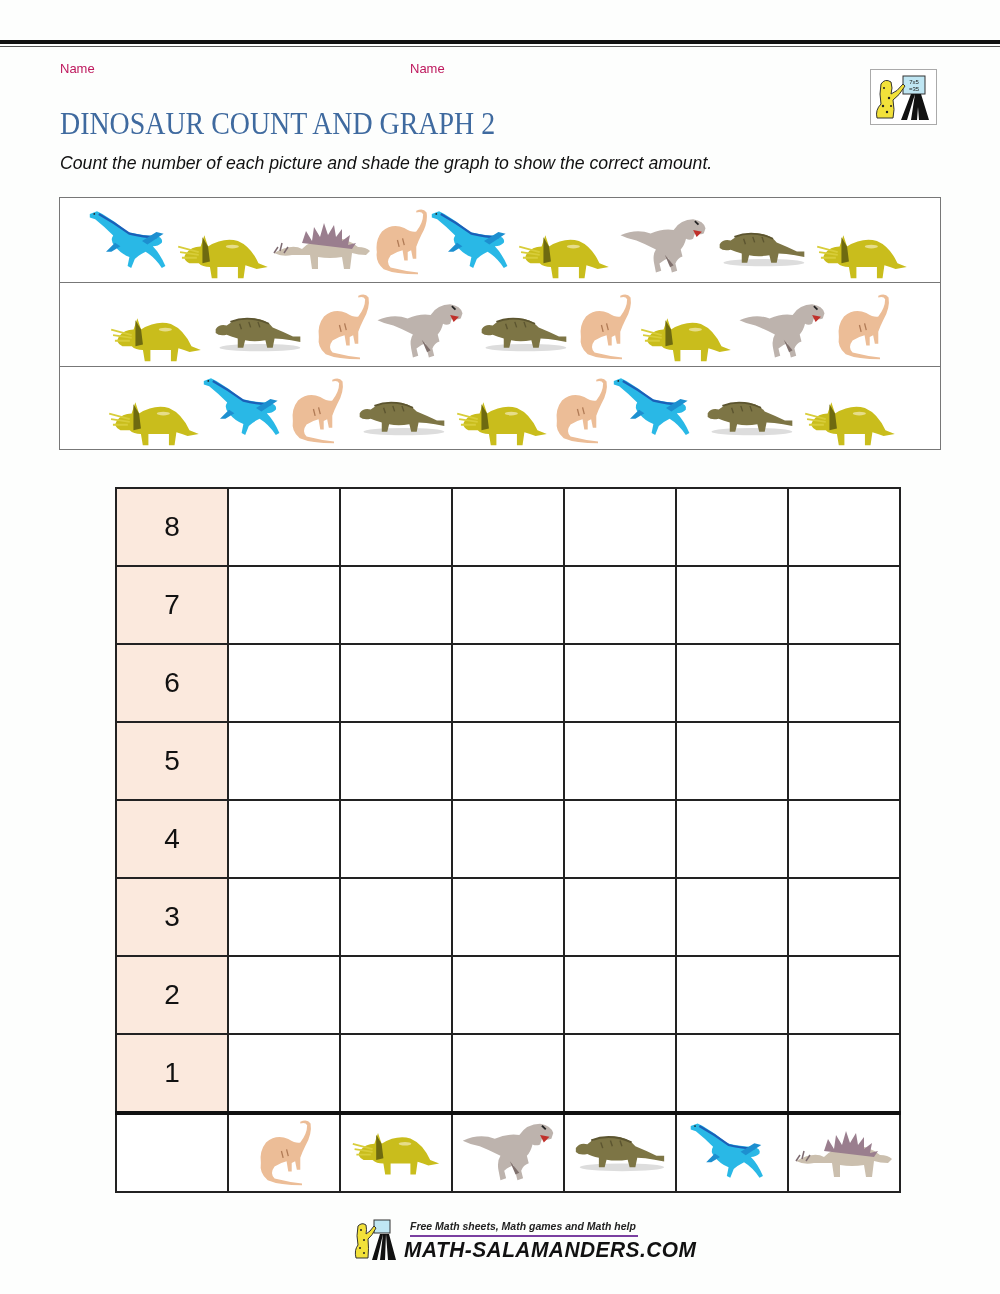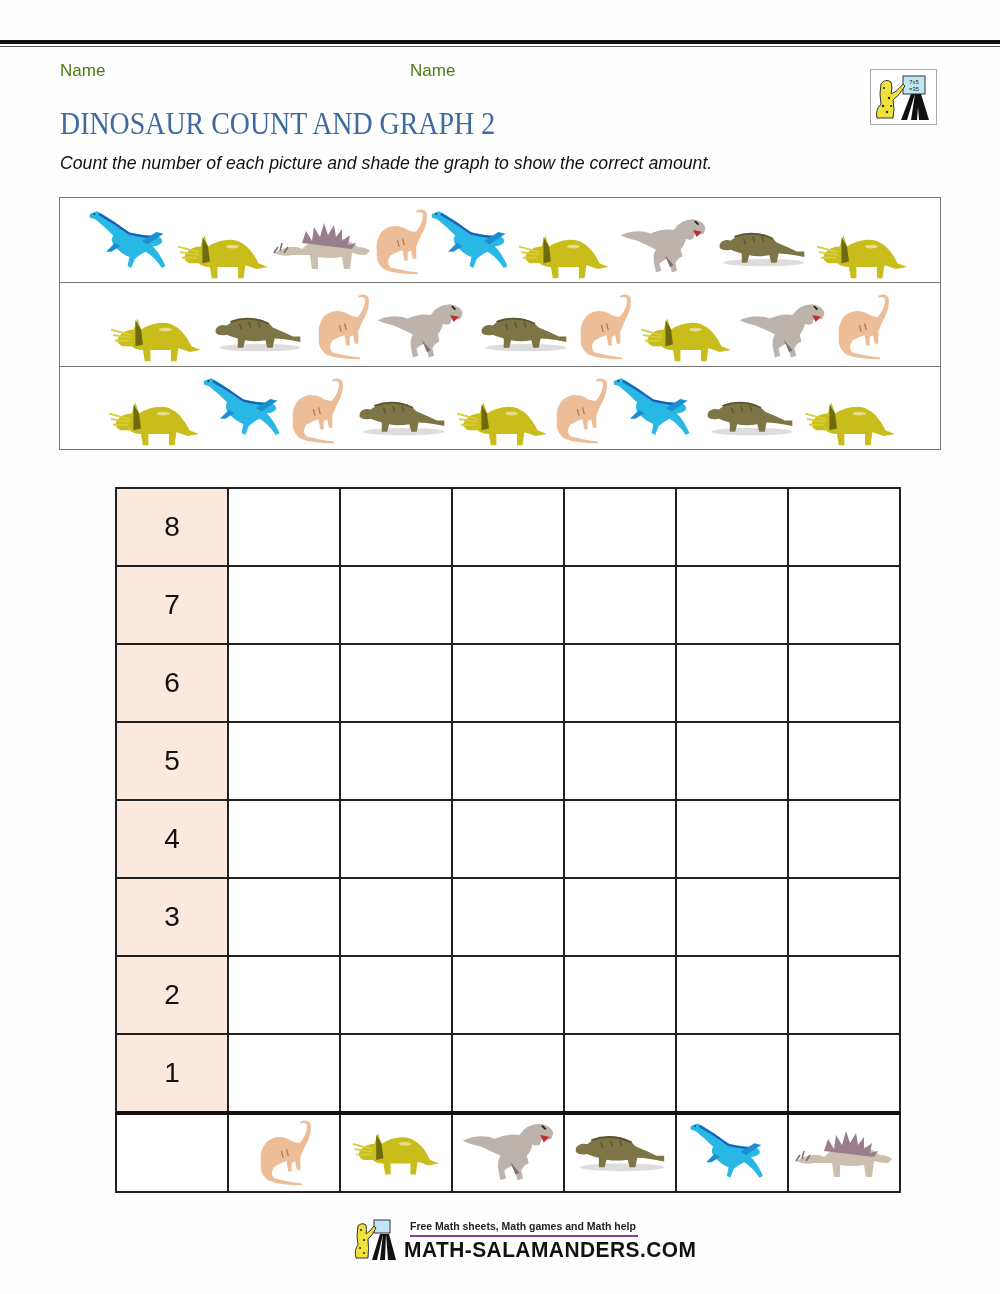--- a/index.html
+++ b/index.html
@@ -2,21 +2,21 @@
 <html><head>
 <meta charset="utf-8">
 <style>
   html, body { margin: 0; padding: 0; }
   body {
     width: 1000px; height: 1294px; position: relative; overflow: hidden;
     background: #fdfefd; font-family: "Liberation Sans", sans-serif; color: #111;
   }
   .top-rule-thick { position: absolute; left: 0; top: 40px; width: 1000px; height: 4px; background: #111; }
   .top-rule-thin { position: absolute; left: 0; top: 46px; width: 1000px; height: 1px; background: #555; }
-  .field-label { position: absolute; top: 61px; font-size: 17px; color: #4d7c0f; }
+  .field-label { position: absolute; top: 61px; font-size: 13px; color: #be185d; }
   .logo-box {
     position: absolute; left: 870px; top: 69px; width: 67px; height: 56px;
     border: 1px solid #aaa; background: #fff; box-sizing: border-box;
   }
   .title {
     position: absolute; left: 60px; top: 106px; font-family: "Liberation Serif", serif;
     font-size: 31px; color: #3f6a9f; letter-spacing: 0px; transform: scaleX(0.9); transform-origin: left top;
     white-space: nowrap;
   }
   .instructions {
@@ -34,21 +34,21 @@
     position: absolute; left: 115px; top: 487px; width: 770px; border-collapse: collapse;
     table-layout: fixed;
   }
   .graph td {
     border: 2px solid #222; width: 110px; height: 76px; padding: 0; text-align: center;
     vertical-align: middle; background: #fff;
   }
   .graph td.ylab { background: #fbe9dd; font-size: 28px; color: #111; }
   .graph tr.pics td { height: 76px; border-top: 4px solid #111; }
   .footer {
-    position: absolute; left: 352px; top: 1216px; width: 290px; height: 48px;
+    position: absolute; left: 352px; top: 1216px; width: 290px; height: 48px; font-style: italic;
   }
   .footer-tag { position: absolute; left: 58px; top: 4px; font-size: 10.5px; font-weight: bold; color: #222; white-space: nowrap; }
   .footer-line { position: absolute; left: 58px; top: 19px; width: 228px; height: 2px; background: #7a3fa0; }
   .footer-site {
     position: absolute; left: 52px; top: 21px; font-size: 22px; font-weight: bold; color: #111;
     letter-spacing: 0.5px; white-space: nowrap; font-family: "Liberation Sans", sans-serif;
     transform: scaleX(0.95); transform-origin: left top;
   }
 </style>
 </head>

